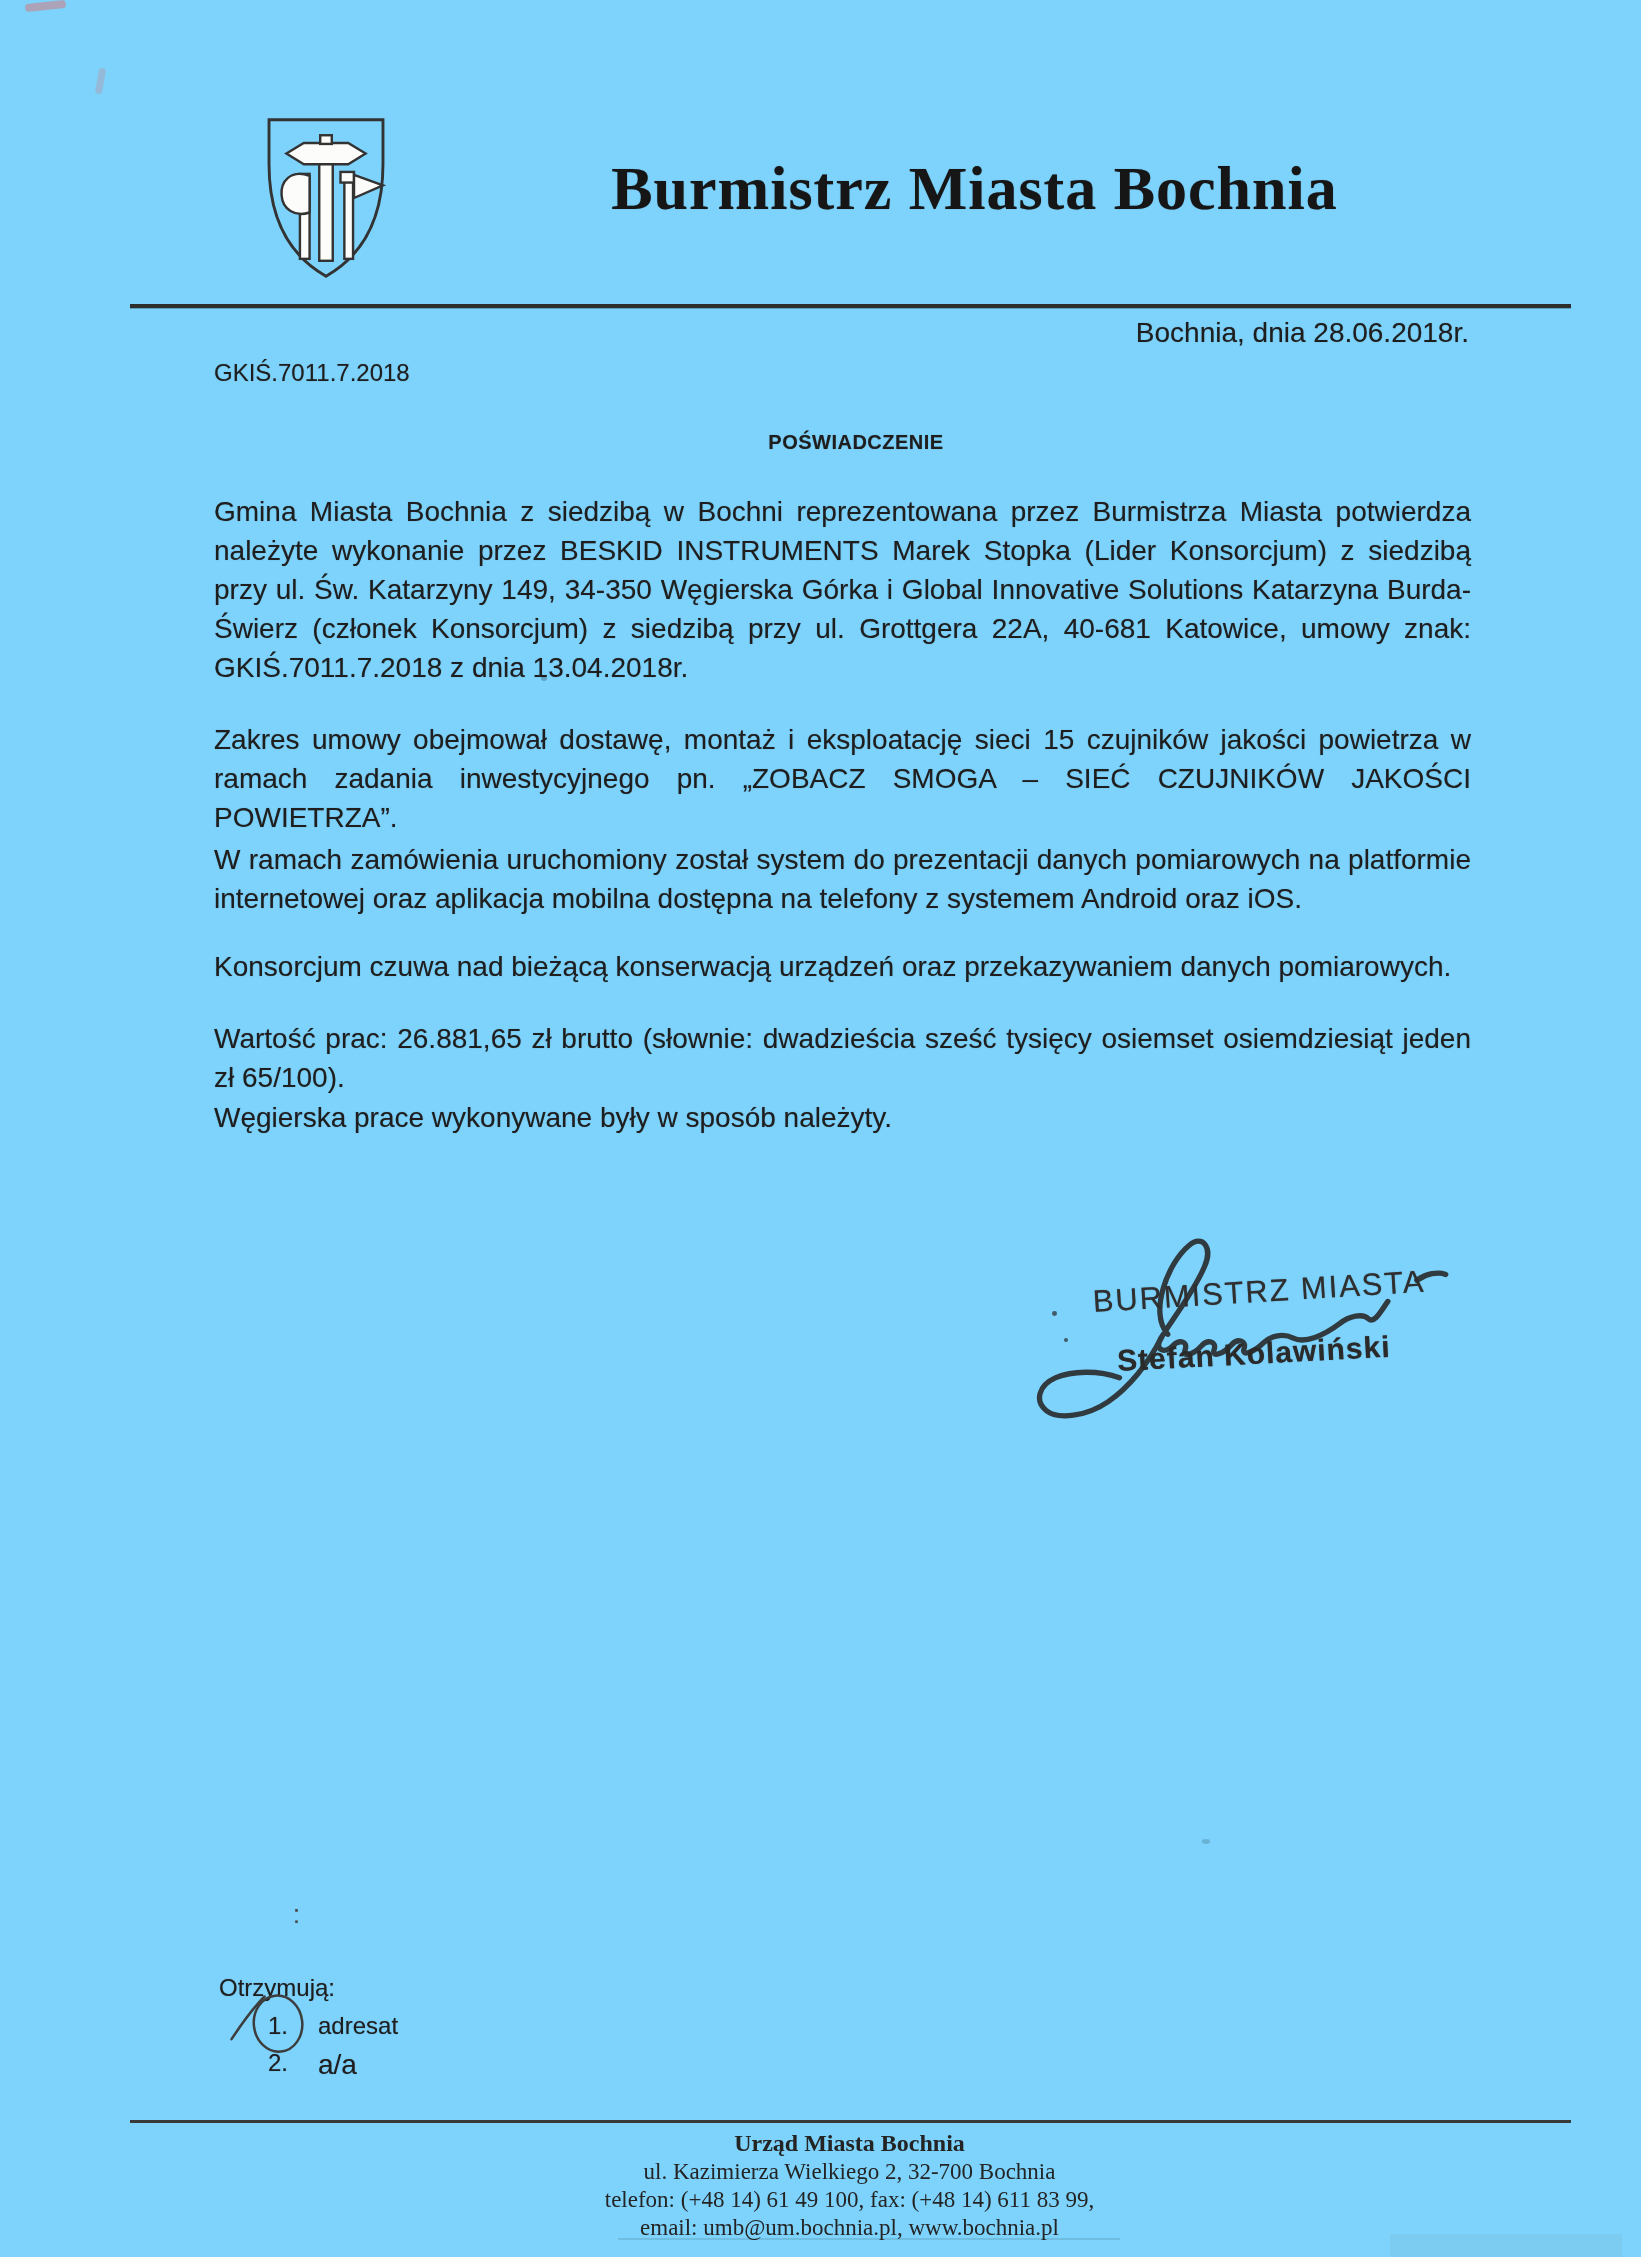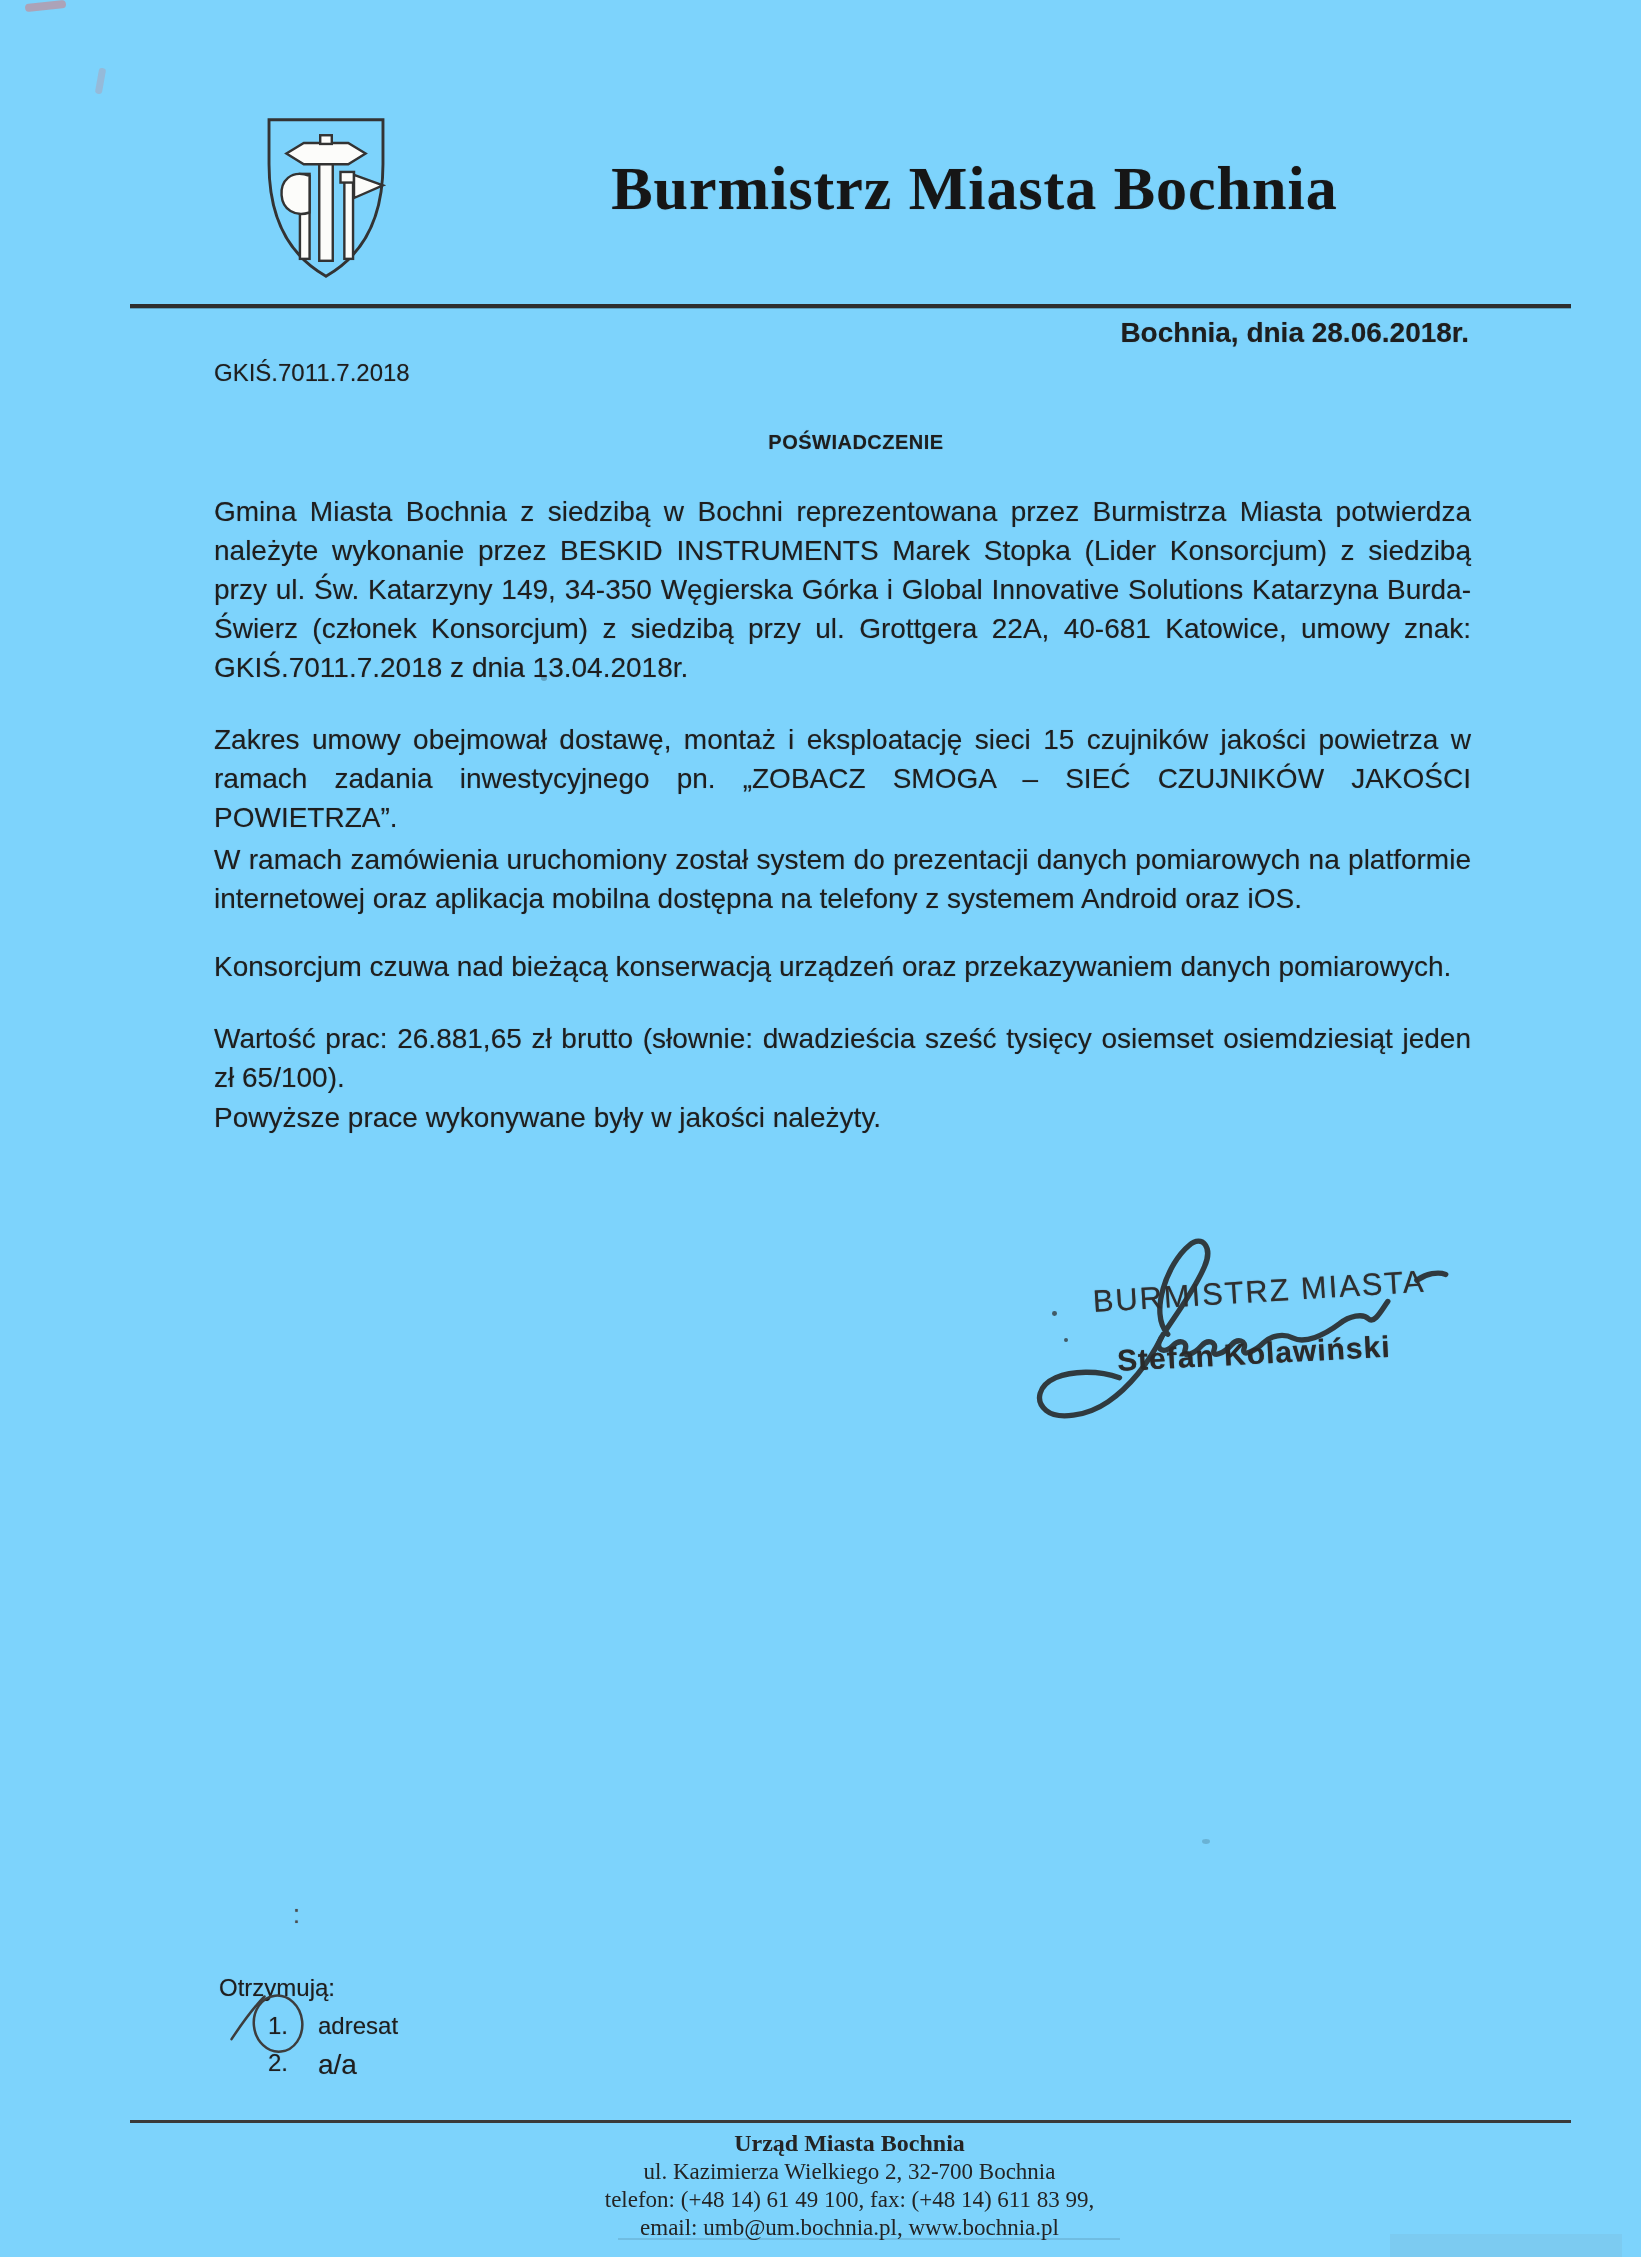--- a/index.html
+++ b/index.html
@@ -13,21 +13,21 @@
 
   
   .authority-title {
     left:463px; top:153px; width:1023px; text-align:center;
     font-family:"Liberation Serif", serif; font-weight:bold;
     font-size:62px; letter-spacing:1px; color:#161616;
   }
   .header-rule { left:130px; top:304px; width:1441px; height:3.9px; background:#2e2e2e; box-shadow:0 1px 0 rgba(0,0,0,0.25); }
 
   
-  .date-line { left:214px; top:317px; width:1255px; text-align:right; font-size:28px;font-weight:bold; }
+  .date-line { left:214px; top:317px; width:1255px; text-align:right; font-size:28px; }
   .ref-number { left:214px; top:359px; font-size:24px; }
 
   
   .doc-title { left:214px; top:431px; width:1284px; text-align:center; font-weight:bold; font-size:20px; letter-spacing:0.5px; }
 
   
   .para { left:214px; width:1257px; font-size:28px; line-height:39px; text-align:justify; margin:0; }
   .p1 { top:492px; }
   .p2 { top:720px; }
   .p3 { top:840px; }
@@ -102,21 +102,21 @@
   <div class="abs date-line fuzz">Bochnia, dnia 28.06.2018r.</div>
   <div class="abs ref-number fuzz">GKIŚ.7011.7.2018</div>
 
   <div class="abs doc-title fuzz">POŚWIADCZENIE</div>
 
   <p class="abs para p1 fuzz">Gmina Miasta Bochnia z siedzibą w Bochni reprezentowana przez Burmistrza Miasta potwierdza należyte wykonanie przez BESKID INSTRUMENTS Marek Stopka (Lider Konsorcjum) z siedzibą przy ul. Św. Katarzyny 149, 34-350 Węgierska Górka i Global Innovative Solutions Katarzyna Burda-Świerz (członek Konsorcjum) z siedzibą przy ul. Grottgera 22A, 40-681 Katowice, umowy znak: GKIŚ.7011.7.2018 z dnia 13.04.2018r.</p>
   <p class="abs para p2 fuzz">Zakres umowy obejmował dostawę, montaż i eksploatację sieci 15 czujników jakości powietrza w ramach zadania inwestycyjnego pn. „ZOBACZ SMOGA – SIEĆ CZUJNIKÓW JAKOŚCI POWIETRZA”.</p>
   <p class="abs para p4 fuzz">Konsorcjum czuwa nad bieżącą konserwacją urządzeń oraz przekazywaniem danych pomiarowych.</p>
   <p class="abs para p3 fuzz">W ramach zamówienia uruchomiony został system do prezentacji danych pomiarowych na platformie internetowej oraz aplikacja mobilna dostępna na telefony z systemem Android oraz iOS.</p>
   <p class="abs para p5 fuzz">Wartość prac: 26.881,65 zł brutto (słownie: dwadzieścia sześć tysięcy osiemset osiemdziesiąt jeden zł 65/100).</p>
-  <p class="abs para p6 fuzz">Powyższe prace wykonywane były w jakości należyty.</p>
+  <p class="abs para p6 fuzz">Węgierska prace wykonywane były w sposób należyty.</p>
 
   <div class="abs speck" style="left:541px; top:676px; width:5.8px; height:4.8px;"></div>
   <div class="abs speck" style="left:1202px; top:1839px; width:7.7px; height:4.8px; opacity:.7;"></div>
 
   <div class="abs" style="left:1023px; top:1226px; width:444px; height:203px;">
     <svg width="444" height="203" viewBox="0 0 460 210">
       <g fill="none" stroke="#262626" stroke-width="5.5" stroke-linecap="round" stroke-linejoin="round" opacity="0.88">
         <path d="M150,112 C130,90 150,38 172,20 C186,8 197,22 188,42
                  C176,70 152,100 143,116 C136,128 146,133 155,124
                  C162,117 171,119 168,128 C165,137 177,133 185,124

